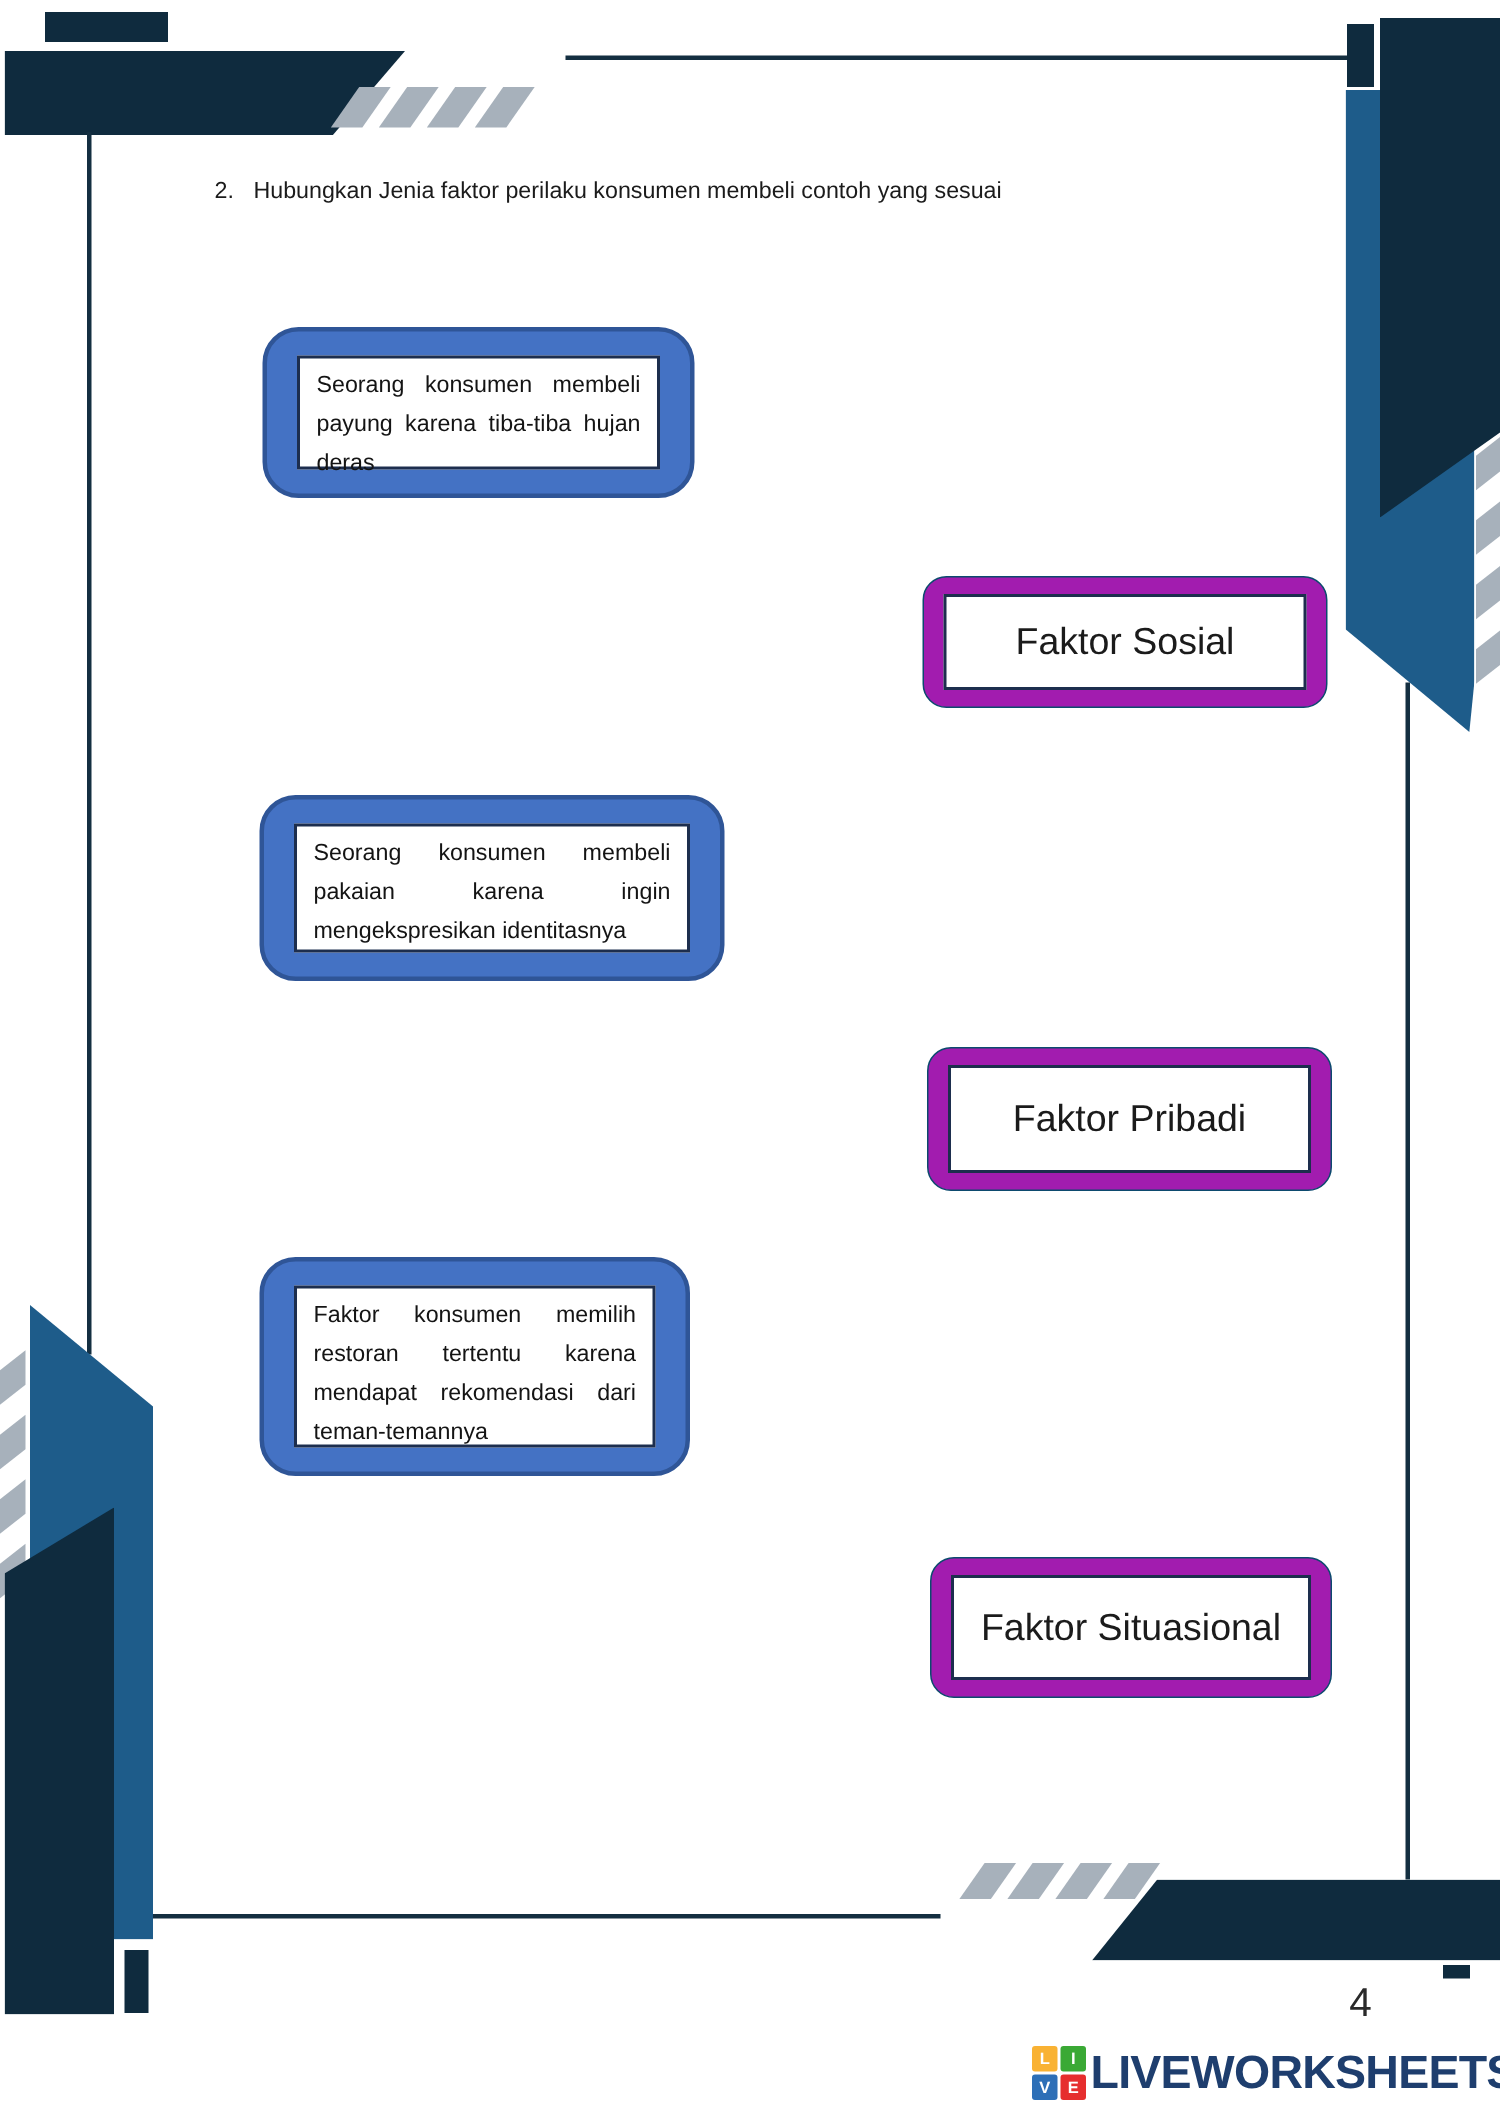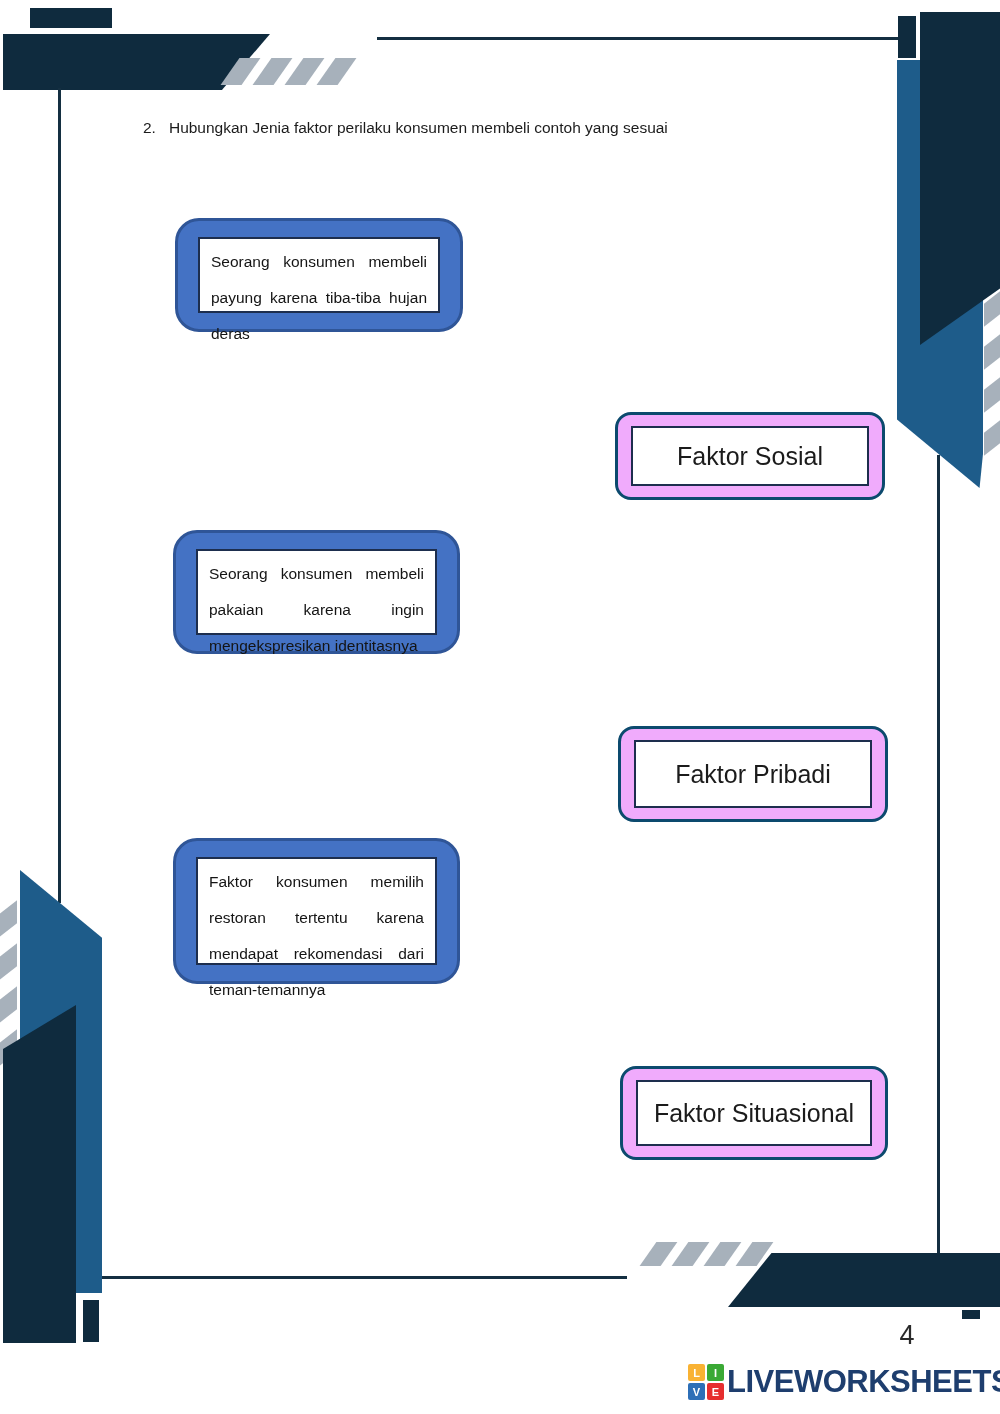--- a/index.html
+++ b/index.html
@@ -47,28 +47,28 @@
 
   
   .instruction { left:143px; top:119px; width:620px; font-size:15.5px; display:flex; gap:13px; }
 
   .card {
     background:#4472c4; border:3px solid #2f5597; border-radius:24px; box-sizing:border-box;
   }
   .card-inner {
     position:absolute; inset:16px 20px; background:#ffffff; border:2px solid #1d2e4e;
     box-sizing:border-box; padding:5px 11px;
-    font-size:15.5px; line-height:36px; text-align:justify; color:#141414;
+    font-size:15.5px; line-height:26px; text-align:justify; color:#141414;
   }
   .card-1 { left:175px; top:218px; width:288px; height:114px; }
-  .card-2 { left:173px; top:530px; width:287px; height:124px; }
+  .card-2 { left:173px; top:530px; width:310px; height:124px; }
   .card-3 { left:173px; top:838px; width:287px; height:146px; }
 
   .factor {
-    background:#f0abfc; border:3px solid #0c4a6e; border-radius:16px; box-sizing:border-box;margin-top:28px;
+    background:#a21caf; border:1px solid #0c4a6e; border-radius:16px; box-sizing:border-box;
   }
   .factor-inner {
     position:absolute; inset:11px 13px; background:#ffffff; border:2px solid #1d2e4e;
     box-sizing:border-box; display:flex; align-items:center; justify-content:center;
     font-size:25px; color:#1b1b1b;
   }
   .factor-1 { left:615px; top:384px;  width:270px; height:88px; }
   .factor-2 { left:618px; top:698px;  width:270px; height:96px; }
   .factor-3 { left:620px; top:1038px; width:268px; height:94px; }
 

